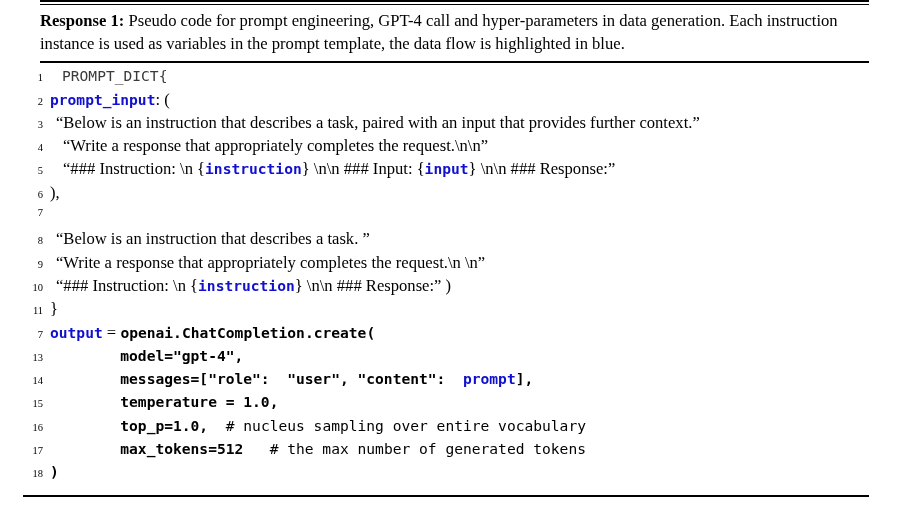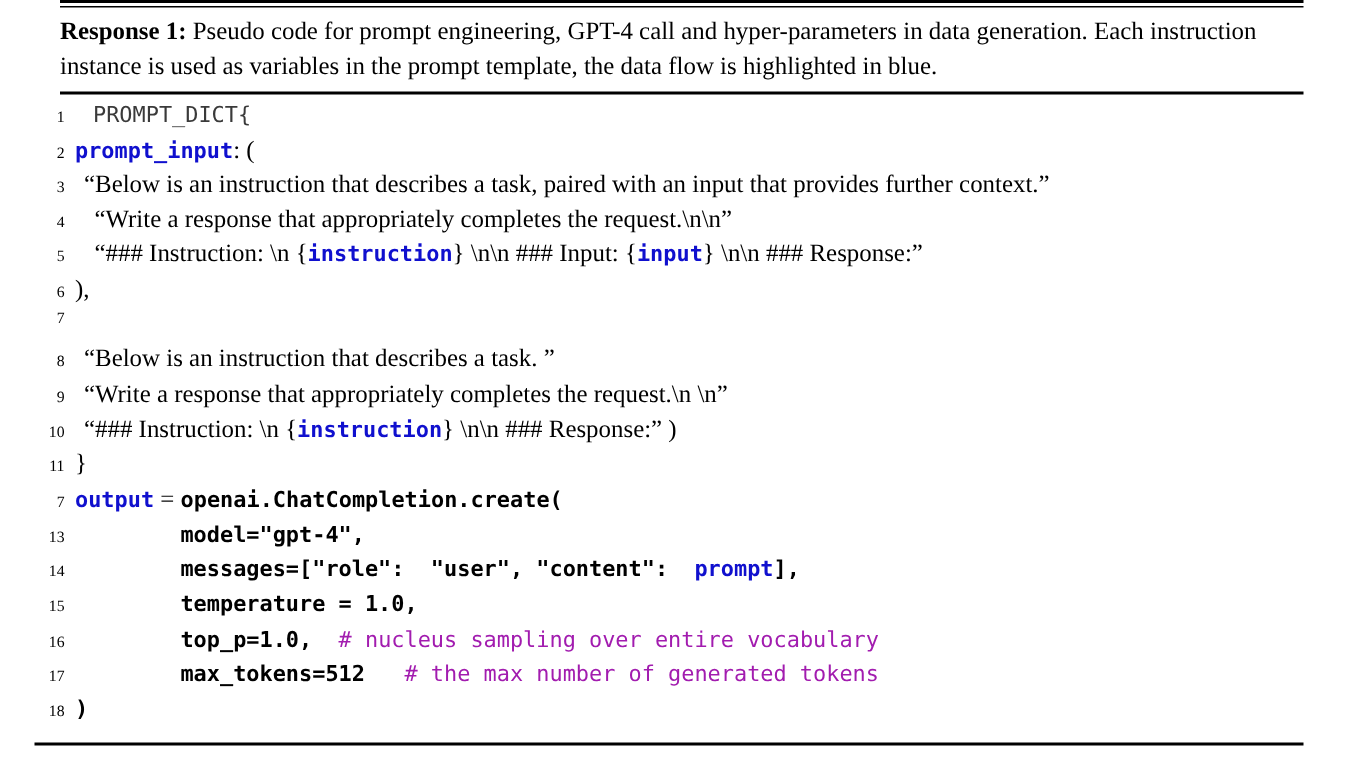--- a/index.html
+++ b/index.html
@@ -103,21 +103,21 @@
   .kb {
     font-family: "DejaVu Sans Mono", "Liberation Mono", monospace;
     font-size: 14.6px;
     font-weight: bold;
     color: #000000;
   }
   .cm {
     font-family: "DejaVu Sans Mono", "Liberation Mono", monospace;
     font-size: 14.6px;
     font-weight: normal;
-    color: #a21caf;
+    color: #000000;
   }
   .prose {
     font-family: "Liberation Serif", "DejaVu Serif", serif;
     font-size: 16.6px;
     color: #000;
   }
   .ind1 { padding-left: 13px; }
   .ind2 { padding-left: 20px; }
 </style>
 </head>

